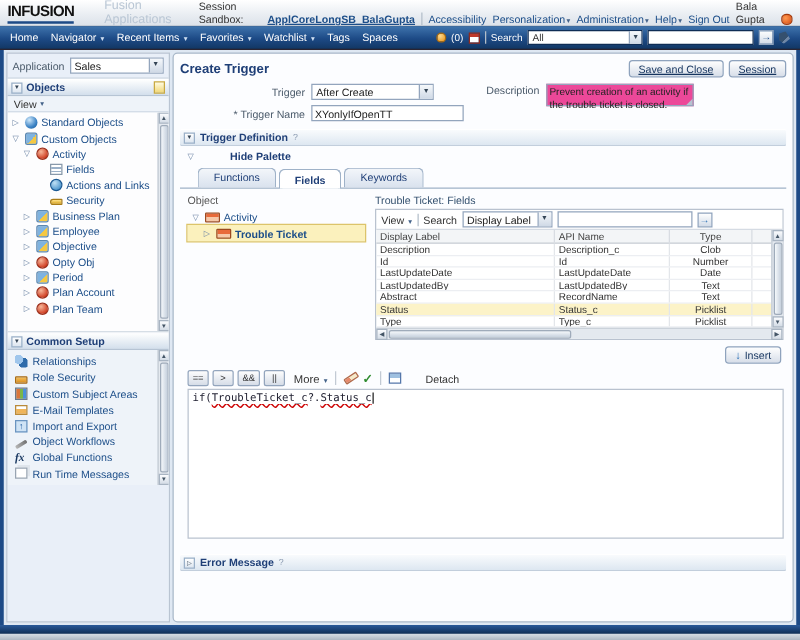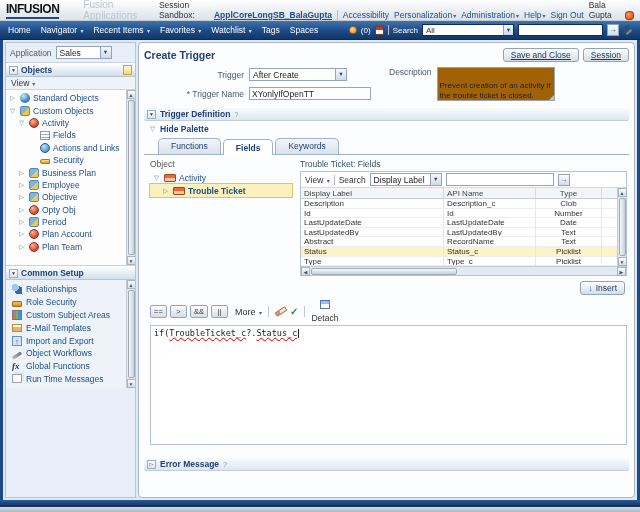--- a/index.html
+++ b/index.html
@@ -135,33 +135,33 @@
   .btn{ background:linear-gradient(#fefefe,#d7dee9); border:1px solid #8fa3bd; border-radius:3px;
         color:#16355f; font-size:8.5px; padding:1px 7px; cursor:pointer; font-family:"Liberation Sans", sans-serif;
         text-decoration:underline;}
   .btn-row{ display:flex; gap:4px;}
   .form-area{ display:flex; padding:3px 4px 6px 4px; gap:18px;}
   .form-grid{ display:grid; grid-template-columns:96px auto; row-gap:4px; column-gap:5px; align-items:center;}
   .f-label{ color:#4a5a6a; font-size:8.5px; text-align:right; white-space:nowrap;}
   .txt-input{ height:13px; border:1px solid #93a5bd; font-size:8.5px; padding:0 2px; width:122px;
               font-family:"Liberation Sans", sans-serif; color:#222;}
   .desc-wrap{ display:flex; gap:5px;}
-  .desc-box{ width:118px; height:34px; border:1px solid #93a5bd; background:#a16207; font-size:8px;
-             padding:13px 2px; color:#222; position:relative; line-height:1.25;}
+  .desc-box{ width:118px; height:18px; border:1px solid #93a5bd; background:#ec4899; font-size:8px;
+             padding:1px 2px; color:#222; position:relative; line-height:1.25;}
   .grip{ position:absolute; right:0; bottom:0; width:0; height:0;
          border-left:5px solid transparent; border-bottom:5px solid #b6c2d0;}
 
   .section-hdr{ height:14px; background:linear-gradient(#f9fbfd,#dde7f1); border-top:1px solid #fff;
                 border-bottom:1px solid #c2cedc; display:flex; align-items:center; gap:4px; padding:0 3px;
                 border-radius:2px;}
   .section-hdr .ttl{ color:#1f3f77; font-weight:bold; font-size:8.5px;}
   .marker{ color:#8a9ab0; font-size:7px;}
 
   .hide-palette{ display:flex; align-items:center; gap:3px; padding:3px 0 2px 6px; cursor:pointer;}
-  .hide-palette .lbl{ color:#1f3f77; font-weight:bold; font-size:8.5px;}
+  .hide-palette .lbl{ color:#1f3f77; font-weight:bold; font-size:8.5px;margin-left:24px;}
 
   .tabs{ display:flex; gap:2px; padding:2px 0 0 14px; border-bottom:1px solid #9fb2c8;}
   .tab{ background:linear-gradient(#f3f6fa,#d9e2ee); border:1px solid #9fb2c8; border-bottom:none;
         border-radius:5px 5px 0 0; color:#1f3f77; font-size:8.5px; padding:2px 12px; cursor:pointer;}
   .tab.active{ background:#fff; font-weight:bold; position:relative; top:1px; padding-top:3px;}
 
   .palette{ display:flex; padding:4px 2px 2px 6px; gap:8px;}
   .obj-tree{ width:142px; flex:0 0 142px;}
   .obj-label{ color:#555; font-size:8.5px; margin-bottom:3px;}
   .ico-tbl{ width:12px; height:8px; flex:0 0 12px; background:linear-gradient(#e86a3a 0 3px, #f6c8a8 3px); border:1px solid #9c4a20; border-radius:1px;}
@@ -187,21 +187,21 @@
                border:1px solid #8fa3bd; border-radius:3px; color:#16355f; font-size:8.5px; padding:1px 7px; cursor:pointer;}
   .dn-arrow{ color:#2a6fb5; font-weight:bold; font-size:9px;}
 
   .editor-toolbar{ display:flex; align-items:center; gap:3px; padding:2px 0 2px 6px;}
   .op-btn{ min-width:17px; height:13px; padding:0 3px; font-size:7.5px; background:linear-gradient(#fdfdfd,#d6dde8);
            border:1px solid #93a5bd; border-radius:2px; color:#333; cursor:pointer; font-family:"Liberation Sans", sans-serif;}
   .tb-sep{ width:1px; height:11px; background:#c2cad4; margin:0 3px;}
   .ico-eraser{ width:12px; height:5px; background:linear-gradient(90deg,#e8896a 40%, #f5e9c8 40%);
                transform:rotate(-33deg); border:1px solid #b06a4a; border-radius:1px; display:inline-block; cursor:pointer;}
   .ico-check{ color:#2e8b2e; font-weight:bold; font-size:10px; cursor:pointer;}
-  .detach{ display:inline-flex; align-items:center; gap:4px; cursor:pointer;flex-direction:column;}
+  .detach{ display:inline-flex; align-items:center; gap:19px; cursor:pointer;}
   .ico-detach{ width:10px; height:9px; border:1px solid #5577aa; background:linear-gradient(#9fc0e0 0 3px, #fff 3px); display:inline-block;}
   .detach .lbl{ font-size:8.5px; color:#333;}
 
   .code-area{ margin:0 2px 4px 6px; height:120px; border:1px solid #b9c2cf; background:#fff;
               font-family:"DejaVu Sans Mono", monospace; font-size:8.5px; padding:2px 3px; color:#223;}
   .err-ident{ text-decoration:underline; text-decoration-style:wavy; text-decoration-color:#cc0000;}
   .caret-bar{ display:inline-block; width:1px; height:9px; background:#222; margin-left:1px; vertical-align:middle;}
 
   .em-gap{ height:8px;}
   .content-fill{ flex:1;}
@@ -259,21 +259,21 @@
       <span class="adv-icon"></span>
     </div>
   </div>
 
 
   <div class="workspace">
 
     <div class="sidebar">
       <div class="app-row">
         <span class="lbl-dim">Application</span>
-        <span class="select-box" style="width:56px">
+        <span class="select-box" style="width:75px">
             <span>Sales</span>
             <span class="dd">▼</span>
           </span>
       </div>
 
       <div class="panel-hdr">
         <span class="disc-box">▼</span>
         <span class="ttl">Objects</span>
         <span class="note-icon"></span>
       </div>

